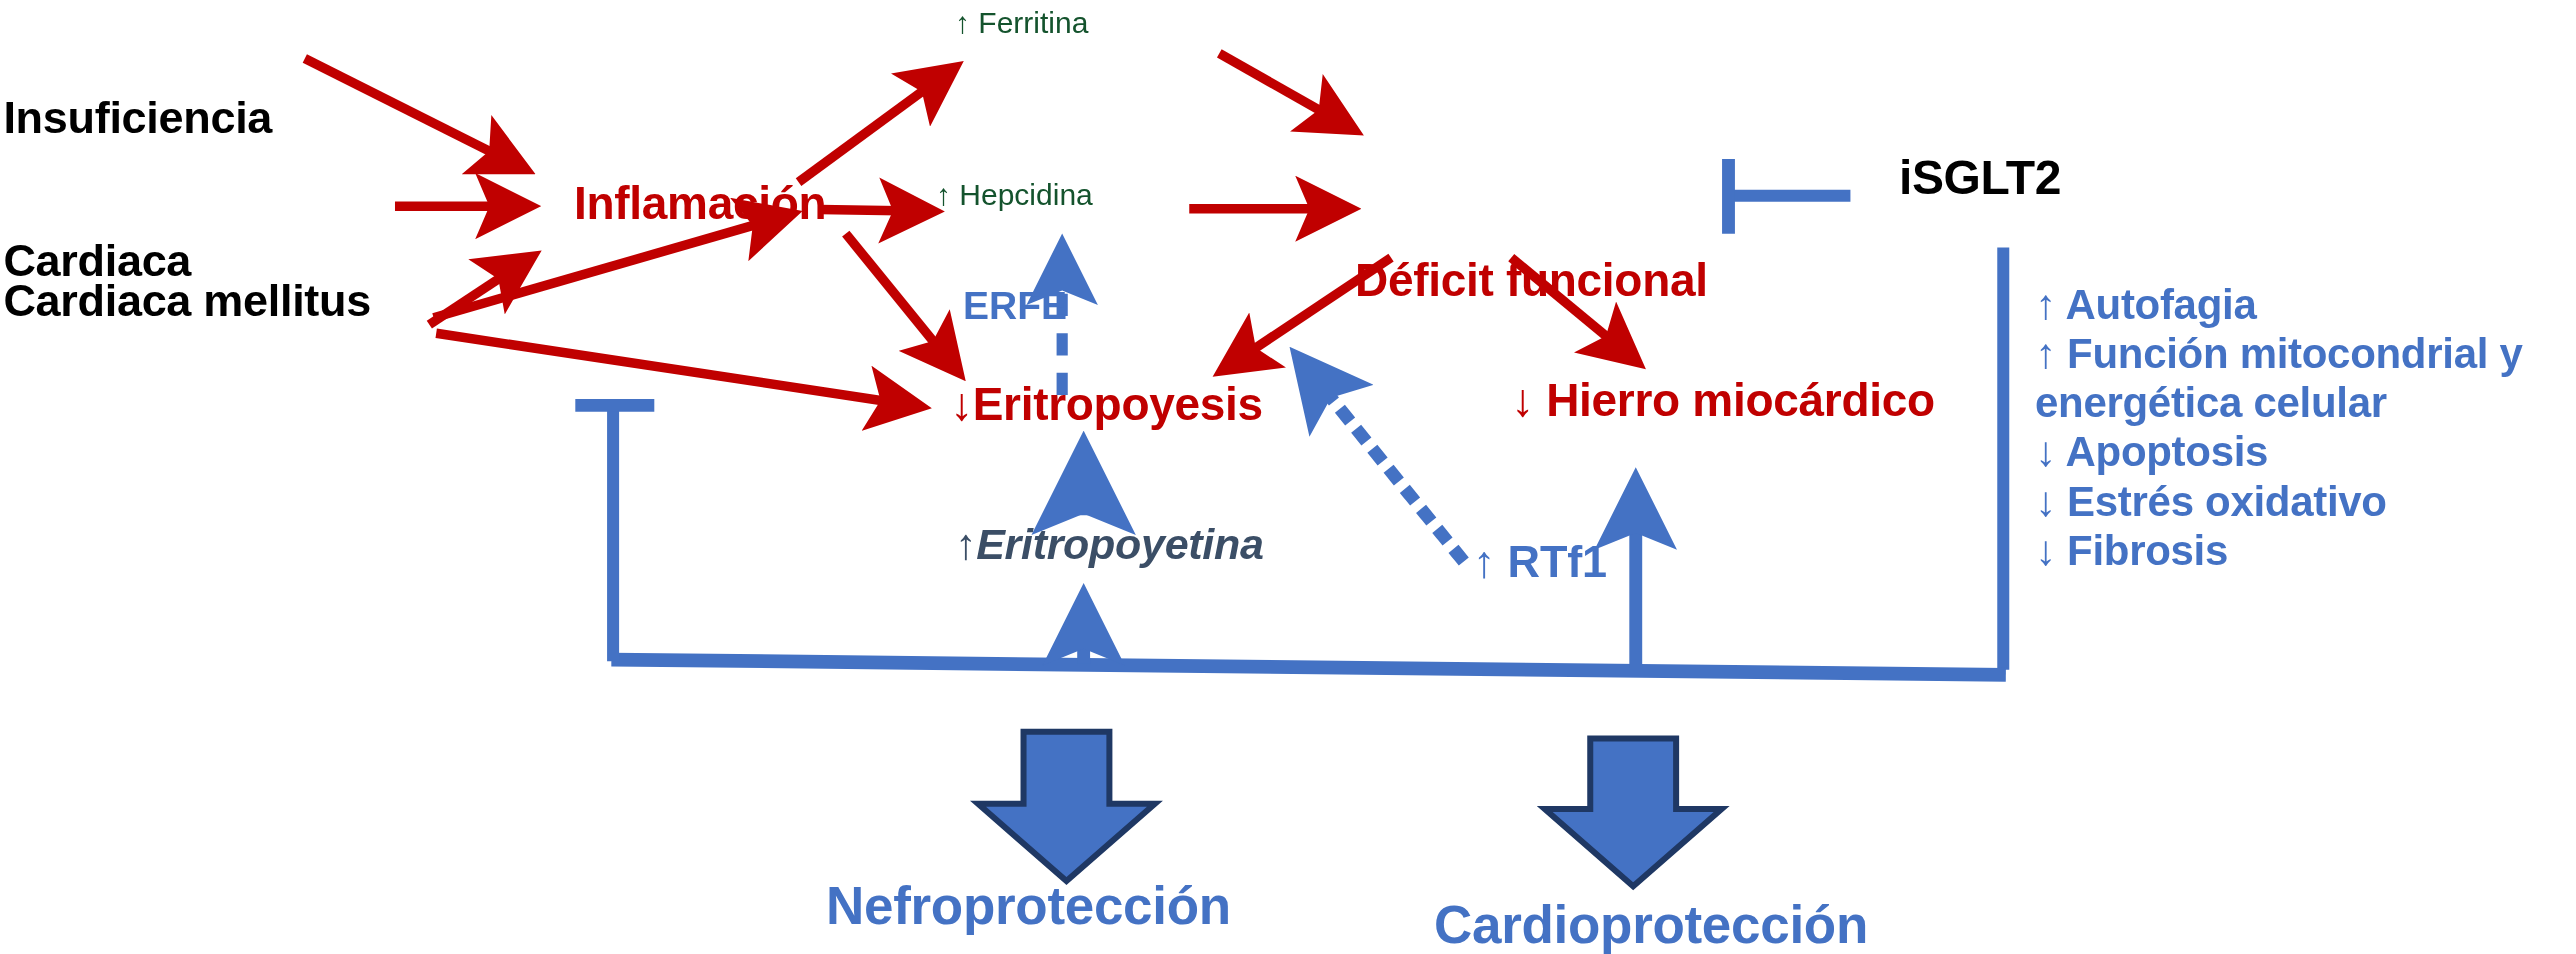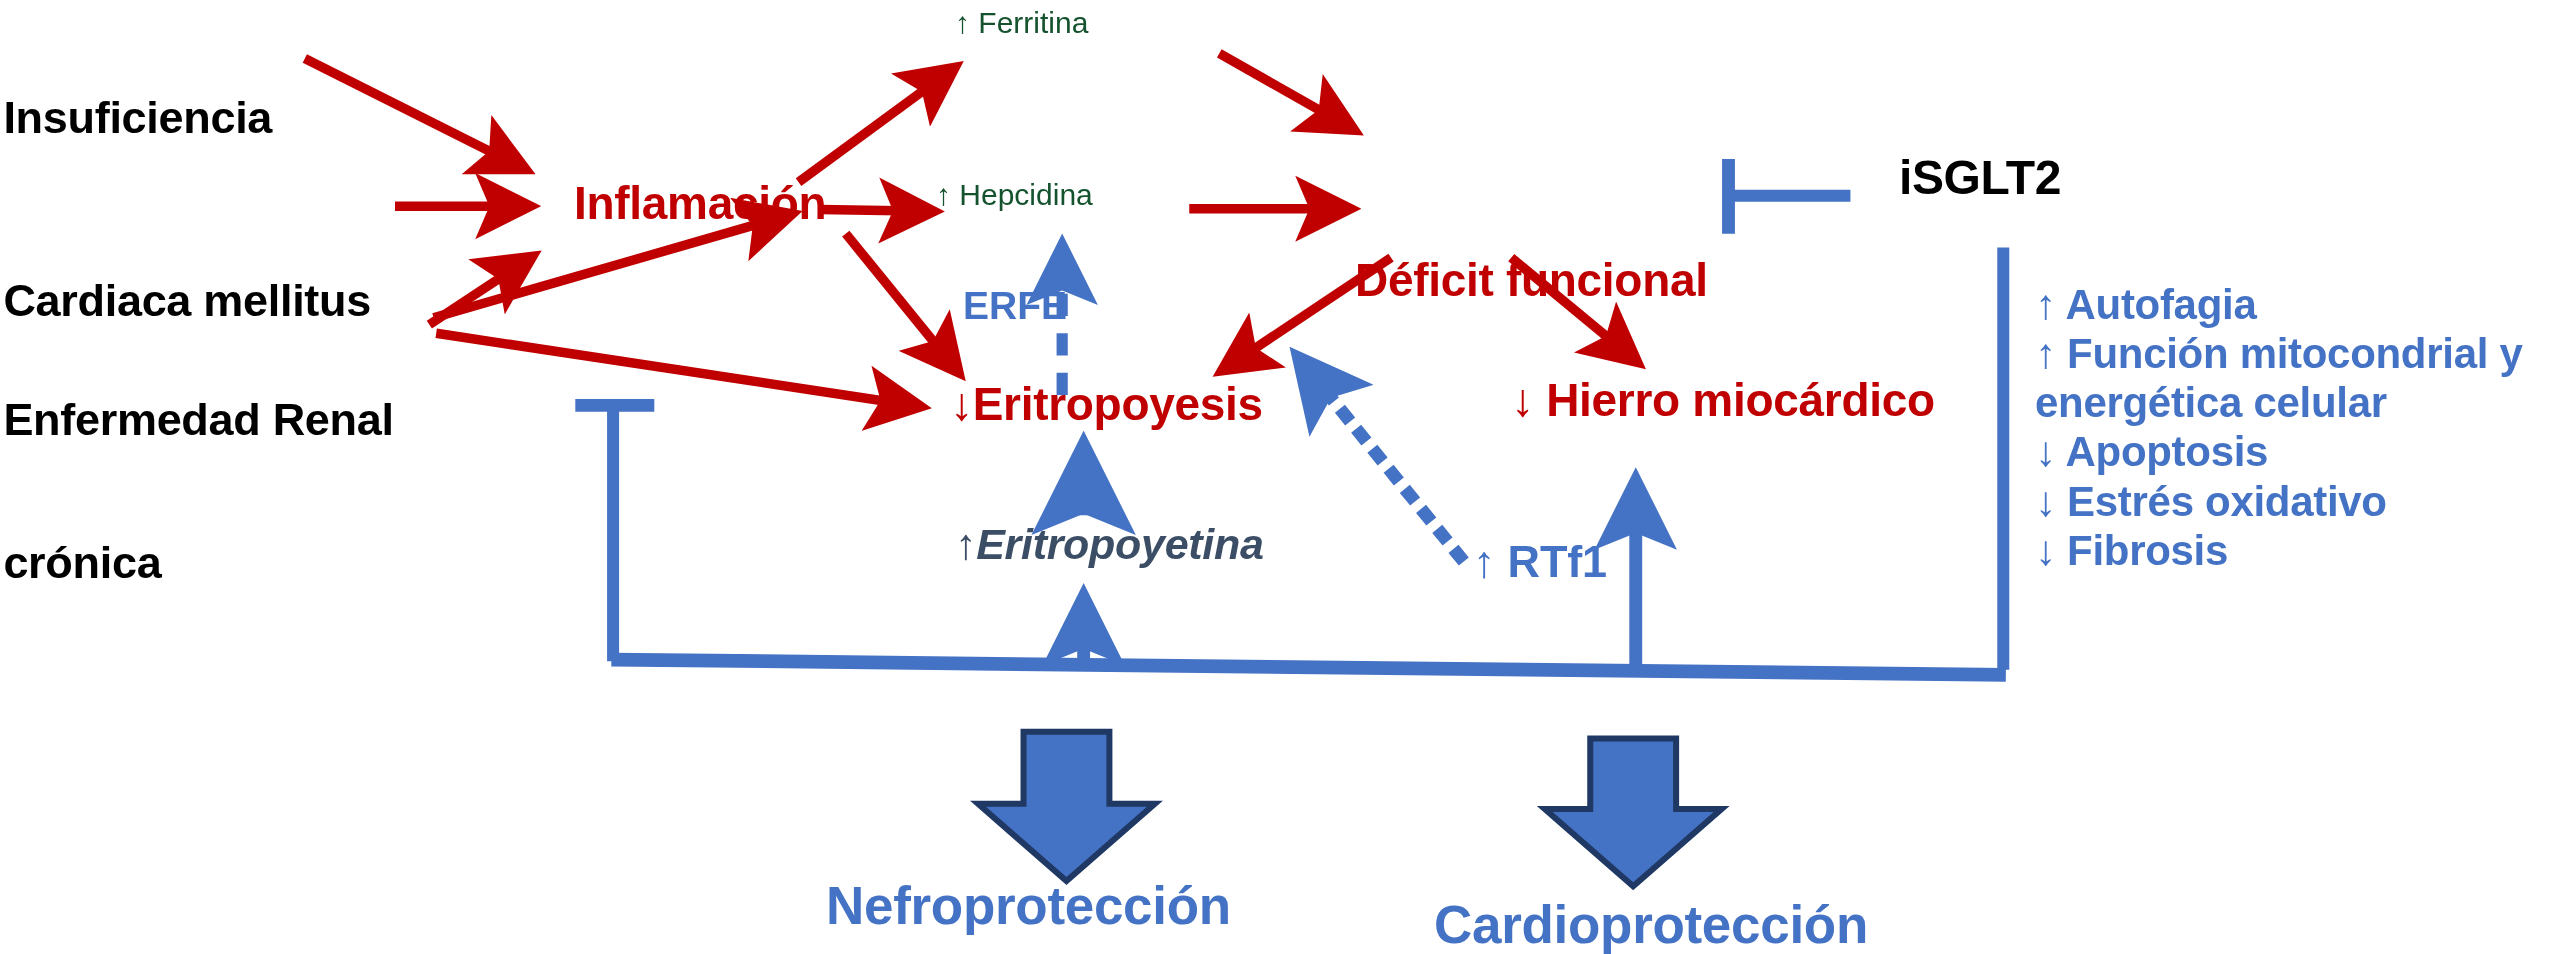--- a/index.html
+++ b/index.html
@@ -92,30 +92,27 @@
     </g>
 
     <g>
       <path d="M1192 852 L1292 852 L1292 936 L1345 936 L1242 1026 L1139 936 L1192 936 Z" fill="#4472C4" stroke="#1F3864" stroke-width="7"></path>
       <path d="M1852 860 L1952 860 L1952 942 L2005 942 L1902 1032 L1799 942 L1852 942 Z" fill="#4472C4" stroke="#1F3864" stroke-width="7"></path>
     </g>
   </svg>
 
   <div class="lbl risk" style="left:3.4px;top:-1.7px;">
     <div>Insuficiencia</div>
+    <div>Cardiaca</div>
   </div>
 
   <div class="lbl risk" style="left:3.4px;top:182px;">
     <div>Cardiaca mellitus</div>
   </div>
 
-  <div class="lbl risk" style="left:3.4px;top:301px;">
-    <div>Enfermedad Renal</div>
-    <div>crónica</div>
-  </div>
 
   <div class="lbl rednode" style="left:544px;top:179px;margin-left:30px;">Inflamación</div>
 
   <div class="lbl plain" style="left:955px;top:6.9px;">↑ Ferritina</div>
 
   <div class="lbl plain" style="left:936px;top:179px;">↑ Hepcidina</div>
 
   <div class="lbl rednode" style="left:1355px;top:158px;text-align:right;">
     <div>Déficit funcional</div>
   </div>

